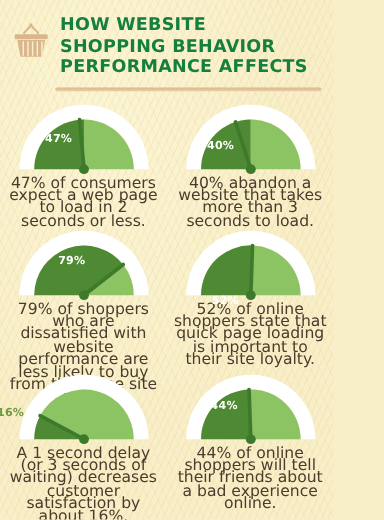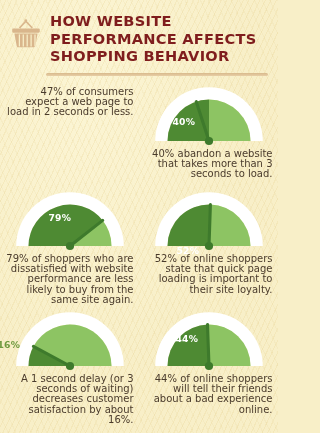--- a/index.html
+++ b/index.html
@@ -17,21 +17,21 @@
       repeating-linear-gradient(65deg, rgba(214,188,116,.10) 0px, rgba(214,188,116,.10) 1px, rgba(255,255,255,0) 1px, rgba(255,255,255,0) 7px),
       radial-gradient(ellipse at 30% 20%, rgba(255,250,222,.55), rgba(255,250,222,0) 60%);
   }
   #page{position:absolute;inset:0;}
 
   
   .header{display:flex;align-items:flex-start;padding:12px 8px 0 9px;}
   .basket{width:34px;height:33px;flex:0 0 34px;margin-top:6px;}
   .title{
     margin-left:7px;
-    color:#7f1d1d;
+    color:#15803d;
     font-weight:bold;
     font-size:14.6px;
     line-height:17.5px;
     letter-spacing:.25px;
     font-family:"DejaVu Sans", sans-serif;
     text-transform:uppercase;
   }
   .title .ln{display:block;white-space:nowrap;}
   .rule{
     height:3px;margin:8px 10px 0 46px;
@@ -54,22 +54,22 @@
     color:#ffffff;
     font-family:"DejaVu Sans", sans-serif;
     letter-spacing:.2px;
     white-space:nowrap;
   }
   .gval.outside{color:#6f9a3f;}
 
   .caption{
     width:128px;
     margin-top:5px;
-    text-align:right;
-    font-size:10px;
+    text-align:center;
+    font-size:13px;
     line-height:10.4px;
     color:#4a3b2c;
     font-family:"DejaVu Sans", sans-serif;
   }
 </style>
 </head>
 <body>
 
 <div id="texture"></div>
 
@@ -88,29 +88,39 @@
           <line x1="10.4" y1="16.4" x2="10.4" y2="28.4"></line>
           <line x1="14.3" y1="16.4" x2="14.3" y2="28.4"></line>
           <line x1="18.2" y1="16.4" x2="18.2" y2="28.4"></line>
           <line x1="22.1" y1="16.4" x2="22.1" y2="28.4"></line>
           <line x1="26.0" y1="16.4" x2="26.0" y2="28.4"></line>
         </g>
       </svg>
     </div>
     <div class="title">
       <span class="ln">HOW WEBSITE</span>
+      <span class="ln">SHOPPING BEHAVIOR</span>
       <span class="ln">PERFORMANCE AFFECTS</span>
-      <span class="ln">SHOPPING BEHAVIOR</span>
     </div>
   </div>
   <div class="rule"></div>
 
   <div class="grid">
 
     <div class="cell r1">
+      <div class="gaugewrap">
+        <svg viewBox="0 0 112 58" width="112" height="58">
+          <path d="M2.2 55 A53.8 53.8 0 0 1 109.8 55 L97.5 55 A41.5 41.5 0 0 0 14.5 55 Z" fill="#ffffff"></path>
+          <path d="M14.5 55 A41.5 41.5 0 0 1 56 13.5 L56 55 Z" fill="#4e8a33"></path>
+          <path d="M56 13.5 A41.5 41.5 0 0 1 97.5 55 L56 55 Z" fill="#8dc463"></path>
+          <line x1="56" y1="55" x2="52.3" y2="13.6" stroke="#3e7a2c" stroke-width="3.1" stroke-linecap="round"></line>
+          <circle cx="56" cy="55" r="4.1" fill="#3e7a2c"></circle>
+        </svg>
+        <span class="gval" style="left:24px;top:24px;">47%</span>
+      </div>
       <div class="caption">47% of consumers expect a web page to load in 2 seconds or less.</div>
     </div>
 
     <div class="cell r1">
       <div class="gaugewrap">
         <svg viewBox="0 0 112 58" width="112" height="58">
           <path d="M2.2 55 A53.8 53.8 0 0 1 109.8 55 L97.5 55 A41.5 41.5 0 0 0 14.5 55 Z" fill="#ffffff"></path>
           <path d="M14.5 55 A41.5 41.5 0 0 1 56 13.5 L56 55 Z" fill="#4e8a33"></path>
           <path d="M56 13.5 A41.5 41.5 0 0 1 97.5 55 L56 55 Z" fill="#8dc463"></path>
           <line x1="56" y1="55" x2="43.2" y2="15.6" stroke="#3e7a2c" stroke-width="3.1" stroke-linecap="round"></line>

